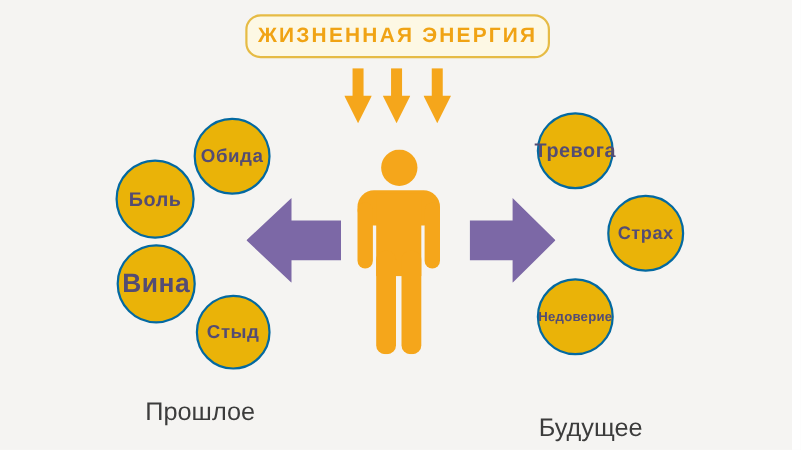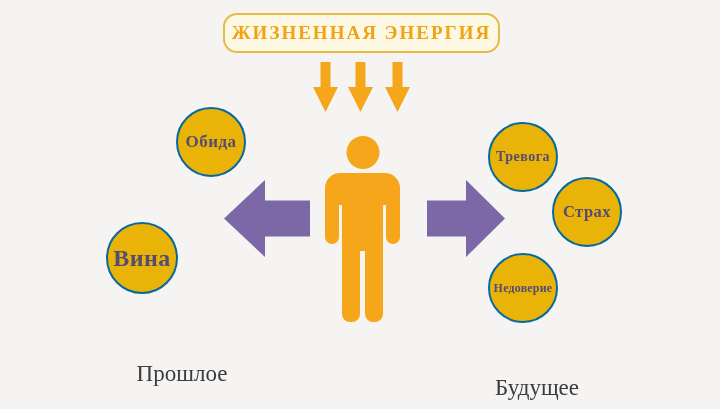--- a/index.html
+++ b/index.html
@@ -1,21 +1,21 @@
 <!DOCTYPE html>
 <html><head>
 <meta charset="utf-8">
 <style>
   html,body{margin:0;padding:0;}
   .canvas{
     position:relative;
     width:720px;height:409px;
     background:#F5F4F2;
     overflow:hidden;
-    font-family:Liberation Serif, serif;
+    font-family:Liberation Sans, sans-serif;
   }
   
   .pill{
     position:absolute;left:223px;top:13px;
     width:277px;height:40px;
     box-sizing:border-box;
     background:#FDF8E4;
     border:2px solid #E6BB45;
     border-radius:14px;
     display:flex;align-items:center;justify-content:center;
@@ -45,21 +45,21 @@
     display:flex;align-items:center;justify-content:center;
     color:#544C73;
     font-weight:700;
     letter-spacing:.5px;
     text-align:center;
   }
   .c-resentment{left:176px;top:107px;width:70px;height:70px;font-size:17px;}
   .c-pain      {left:105px;top:145px;width:72px;height:72px;font-size:18px;}
   .c-guilt     {left:106px;top:222px;width:72px;height:72px;font-size:24px;}
   .c-shame     {left:178px;top:268px;width:68px;height:68px;font-size:17px;}
-  .c-anxiety   {left:488px;top:122px;width:70px;height:70px;font-size:14px;justify-content:center;}
+  .c-anxiety   {left:488px;top:102px;width:70px;height:70px;font-size:18px;justify-content:center;}
   .c-fear      {left:552px;top:177px;width:70px;height:70px;font-size:16.5px;}
   .c-distrust  {left:488px;top:253px;width:70px;height:70px;font-size:12px;letter-spacing:.2px;}
   
   .tlabel{
     position:absolute;top:361px;
     transform:translateX(-50%);
     color:#3C3C3C;
     font-size:23px;
     white-space:nowrap;
     text-align:right;
@@ -116,22 +116,28 @@
   </span>
   <span class="side-arrow arrow-right">
     <svg width="78" height="77" viewBox="0 0 78 77">
         <polygon points="78,38.5 39,0 39,20.5 0,20.5 0,56.5 39,56.5 39,77" fill="#7C68A6"></polygon>
       </svg>
   </span>
 
   <div class="circle c-resentment">
     <span>Обида</span>
   </div>
+  <div class="circle c-pain">
+    <span>Боль</span>
+  </div>
   <div class="circle c-guilt">
     <span>Вина</span>
+  </div>
+  <div class="circle c-shame">
+    <span>Стыд</span>
   </div>
 
   <div class="circle c-anxiety">
     <span>Тревога</span>
   </div>
   <div class="circle c-fear">
     <span>Страх</span>
   </div>
   <div class="circle c-distrust">
     <span>Недоверие</span>

